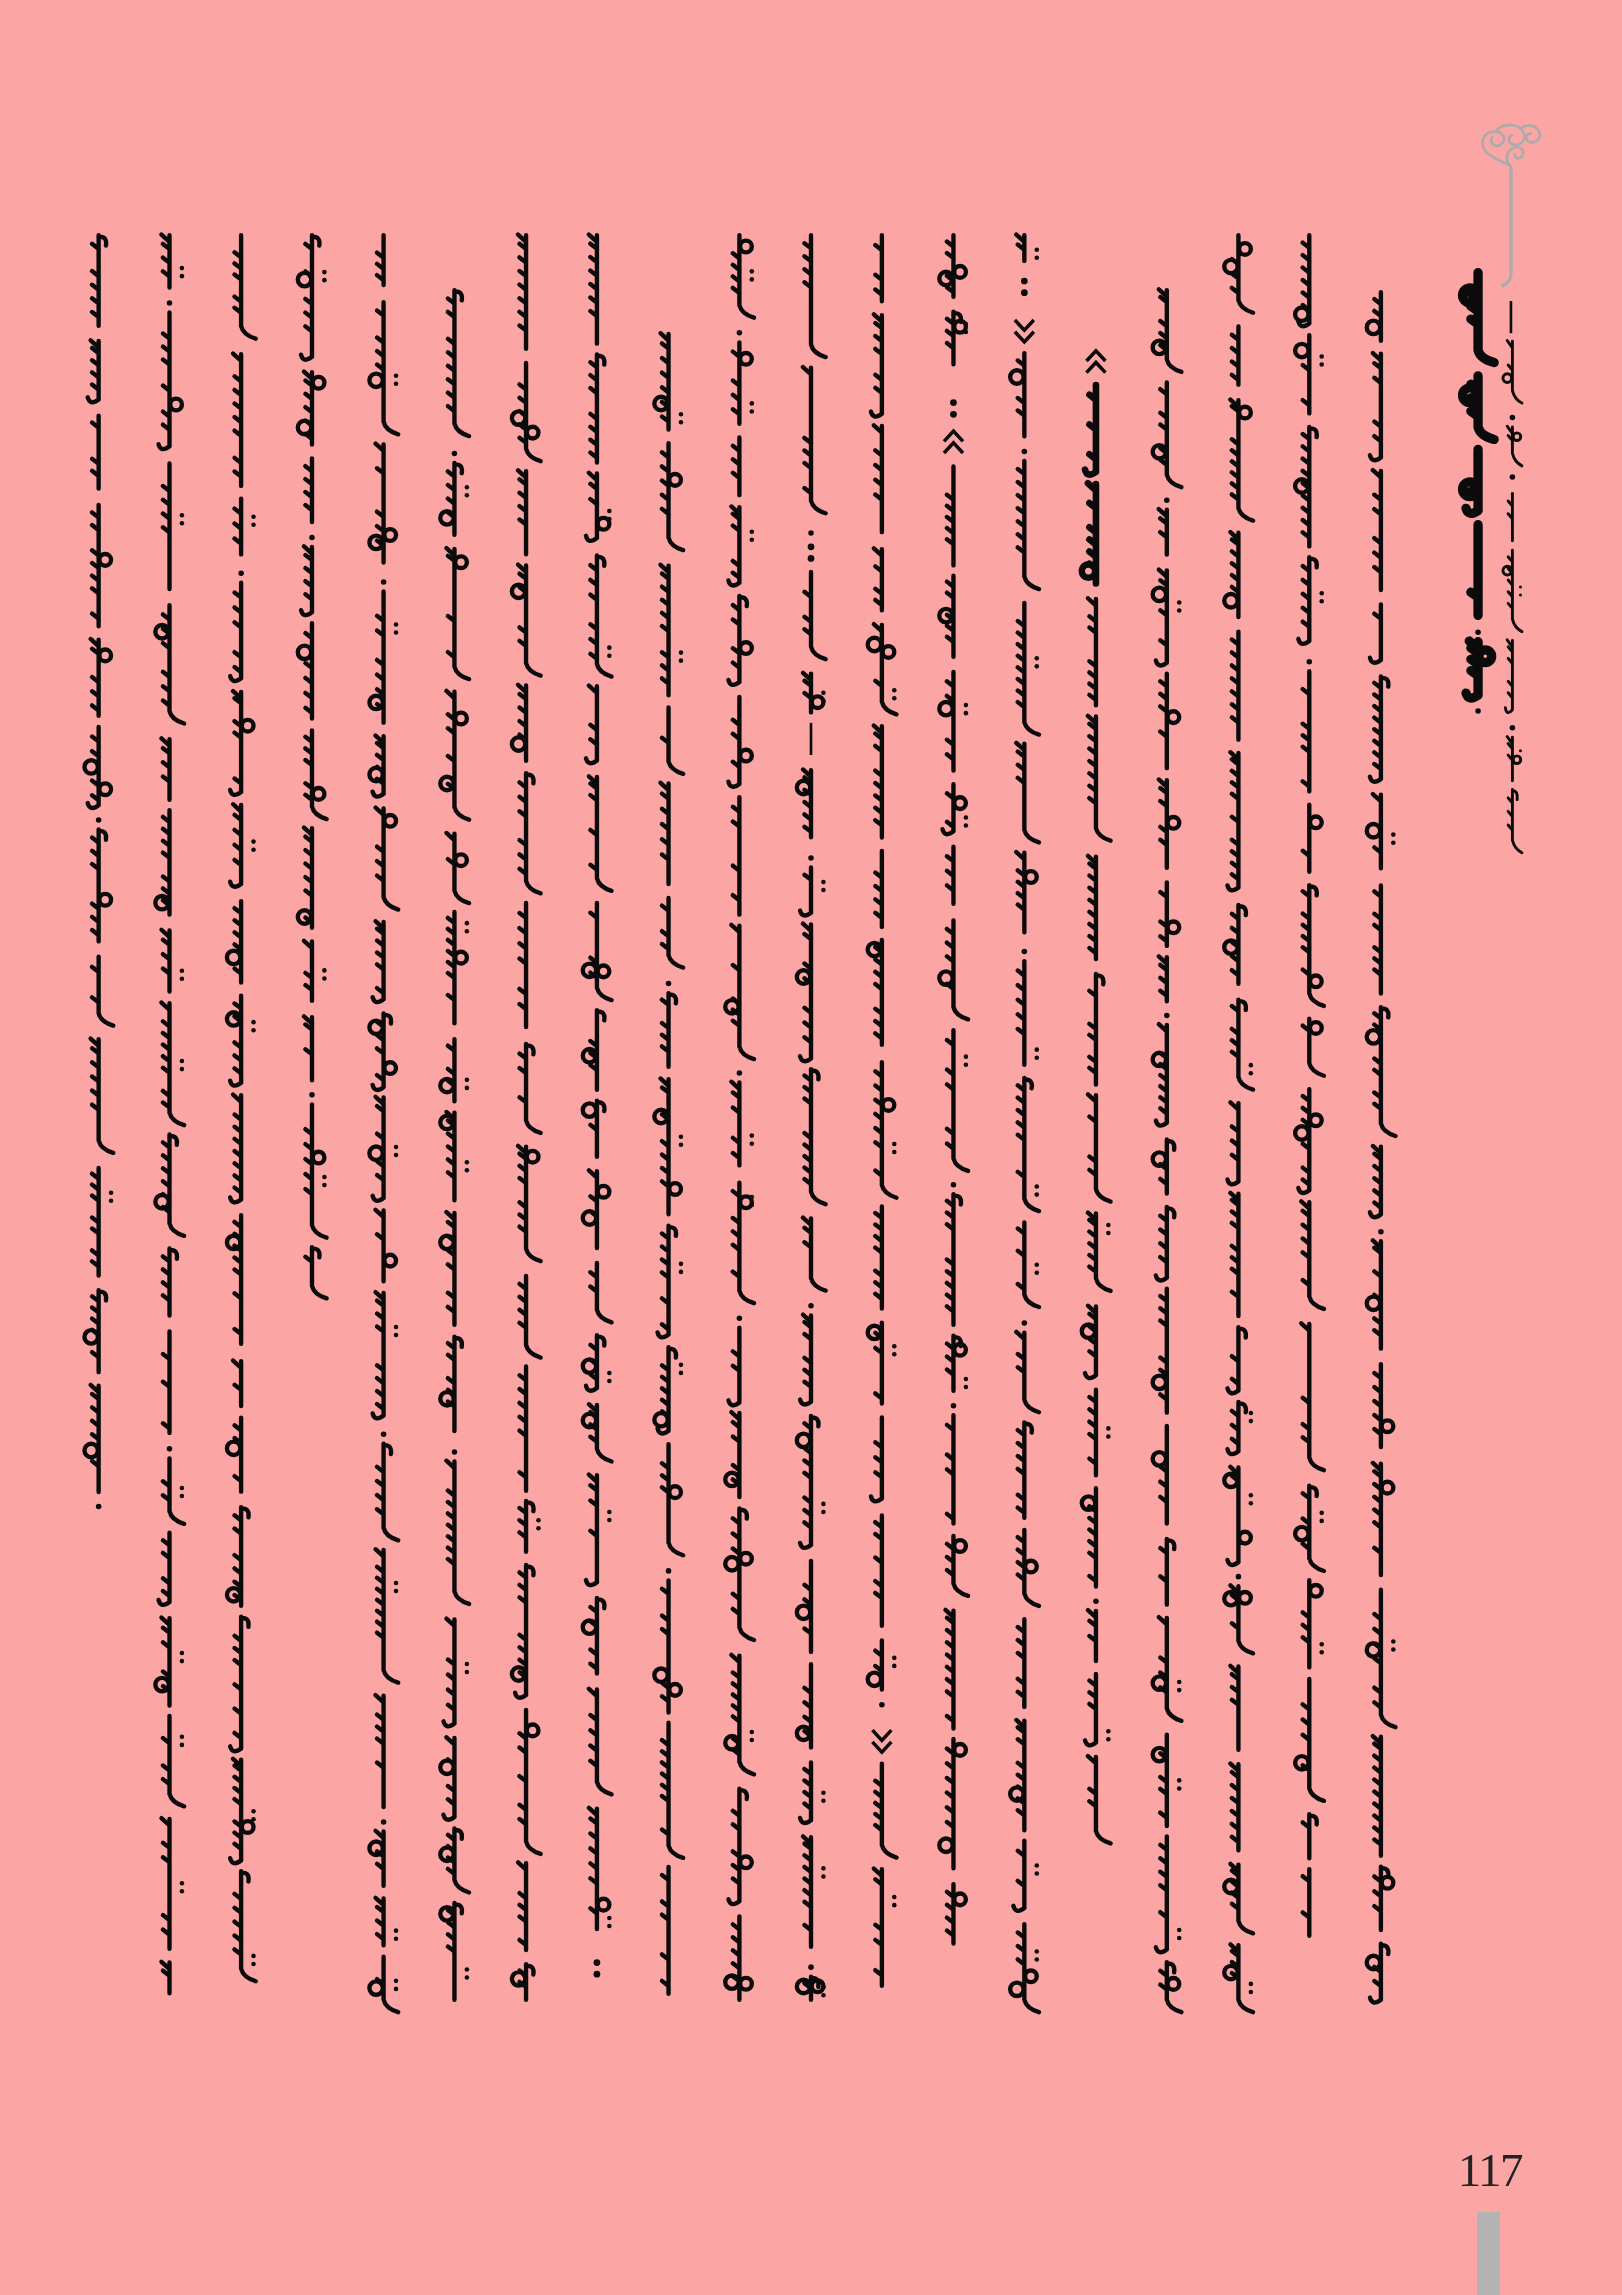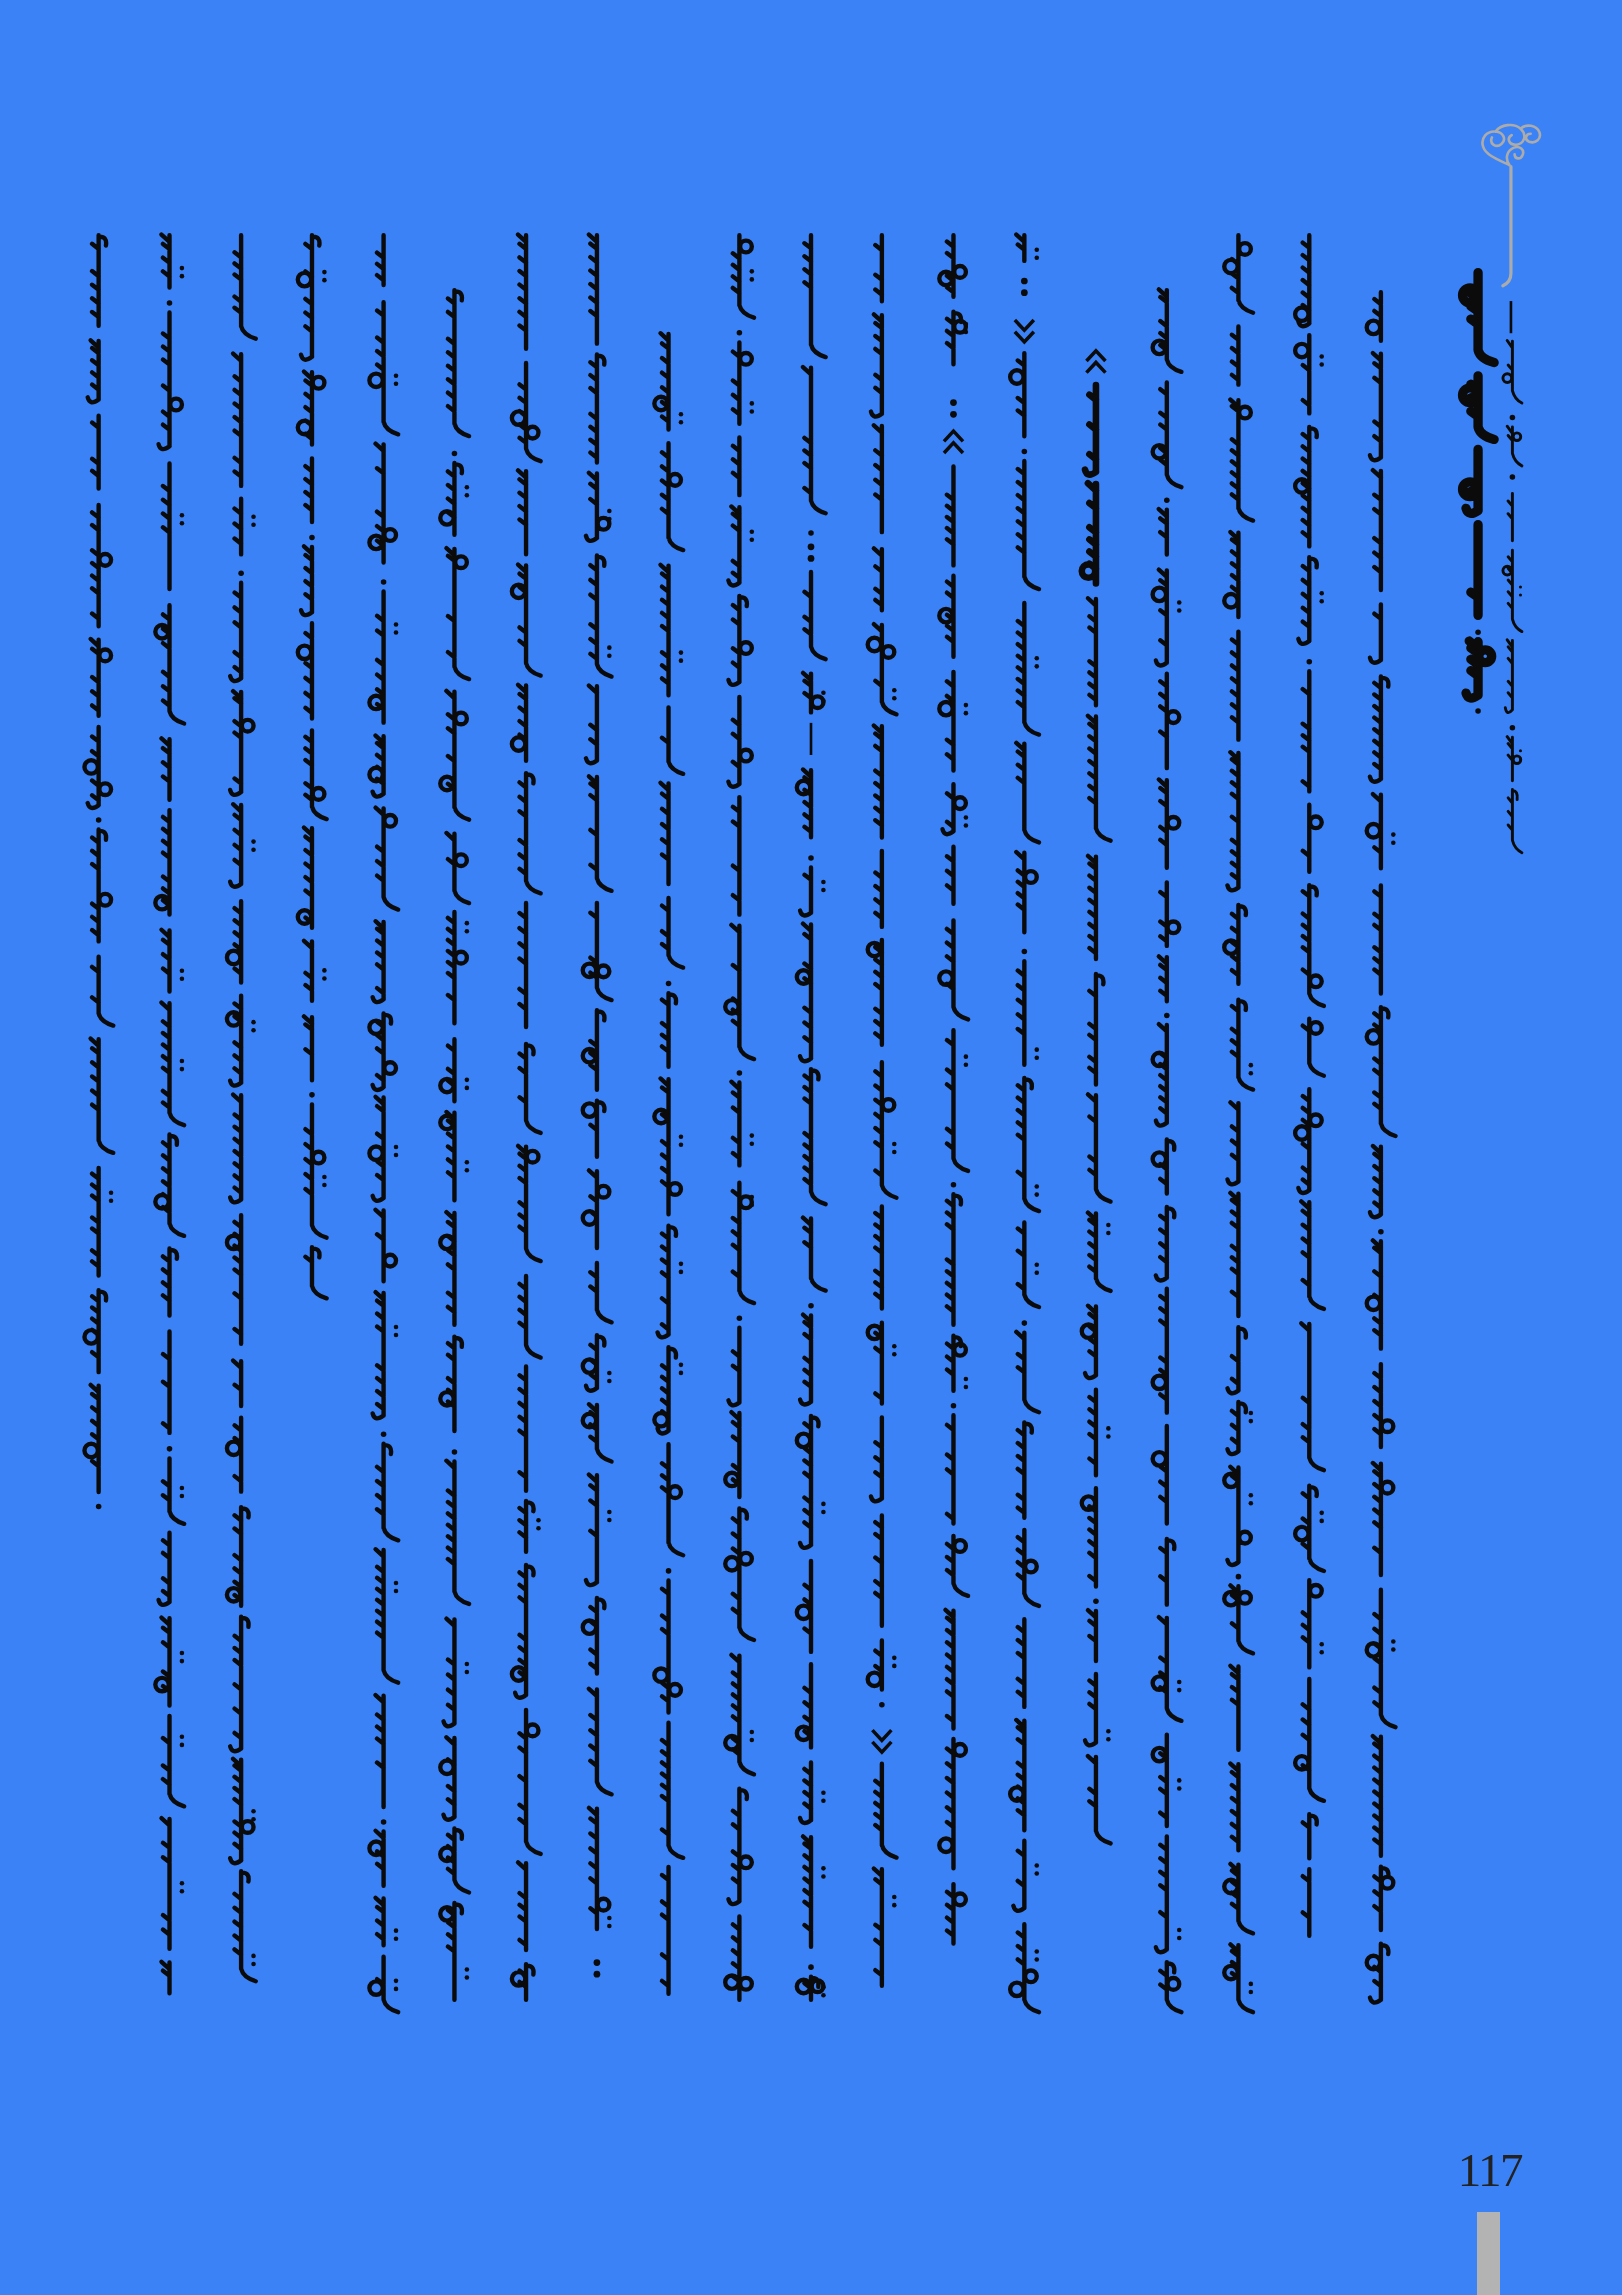--- a/index.html
+++ b/index.html
@@ -1,19 +1,19 @@
 <!DOCTYPE html>
 <html style="font-size:11.7px"><head>
 <meta charset="utf-8">
 <style>
   html,body{margin:0;padding:0;background:#e8e8e8;}
   .page{
     position:relative;
     width:1622px;height:2295px;
-    background:#3b82f6;
+    background:#fca5a5;
     overflow:hidden;
     font-family:"Liberation Sans",sans-serif;
   }
   .page-svg{position:absolute;left:0;top:0;}
   .page-number{
     position:absolute;
     left:1446px;top:2147px;
     width:88px;
     text-align:center;
     font-family:"Liberation Serif",serif;

